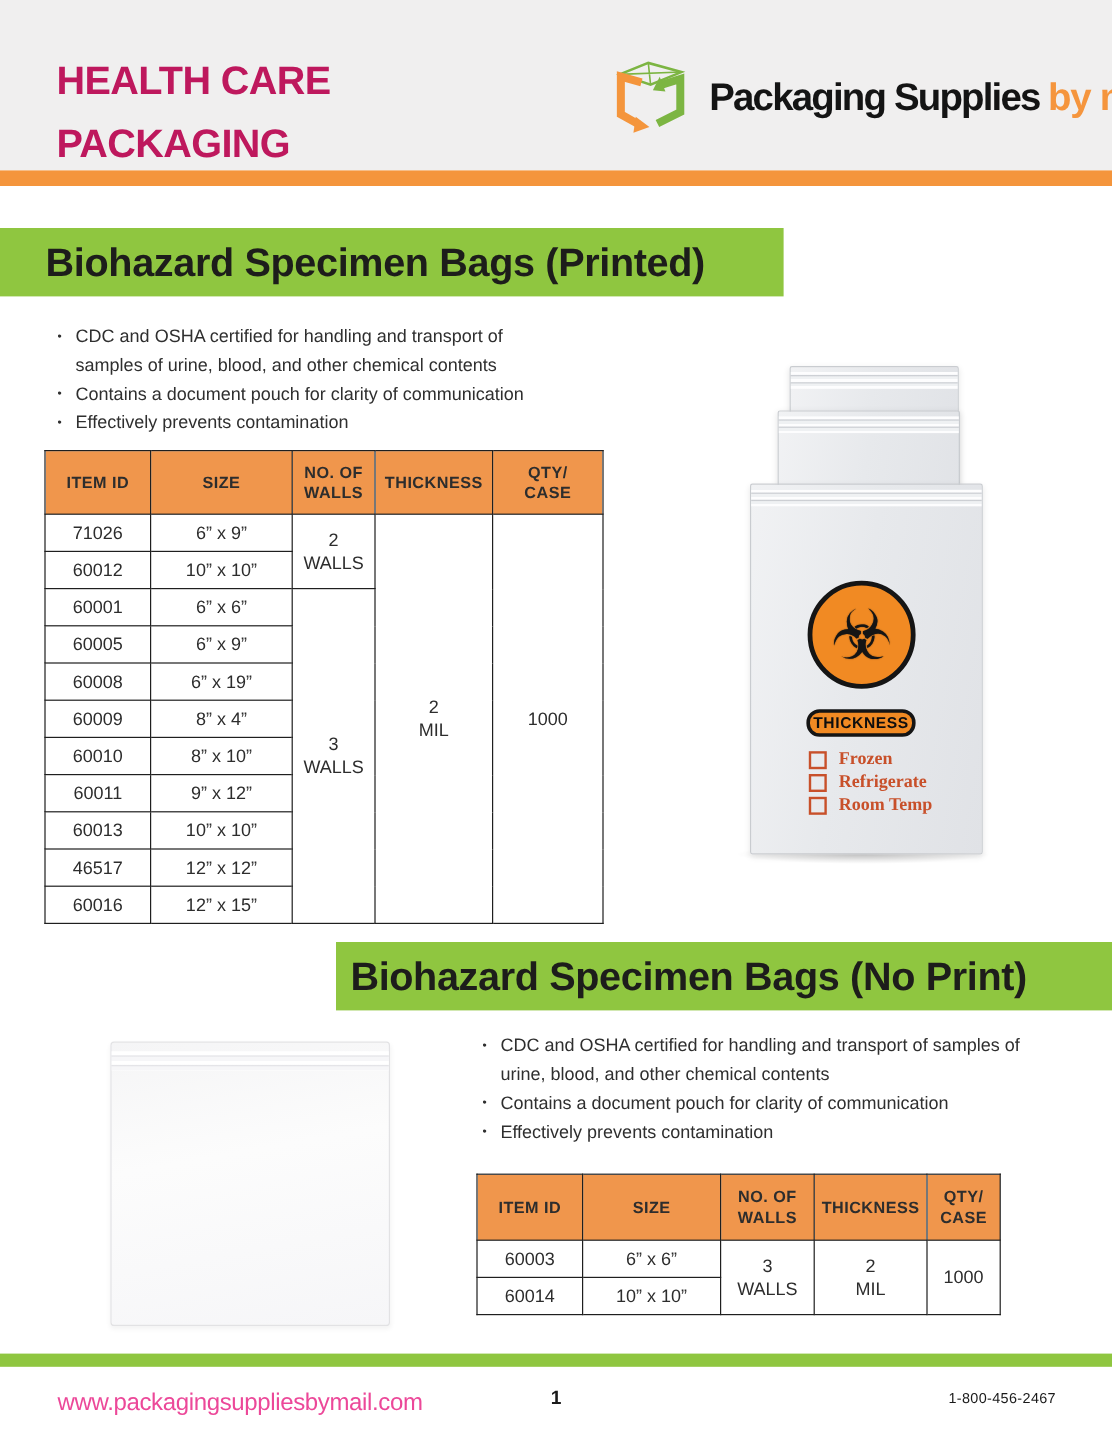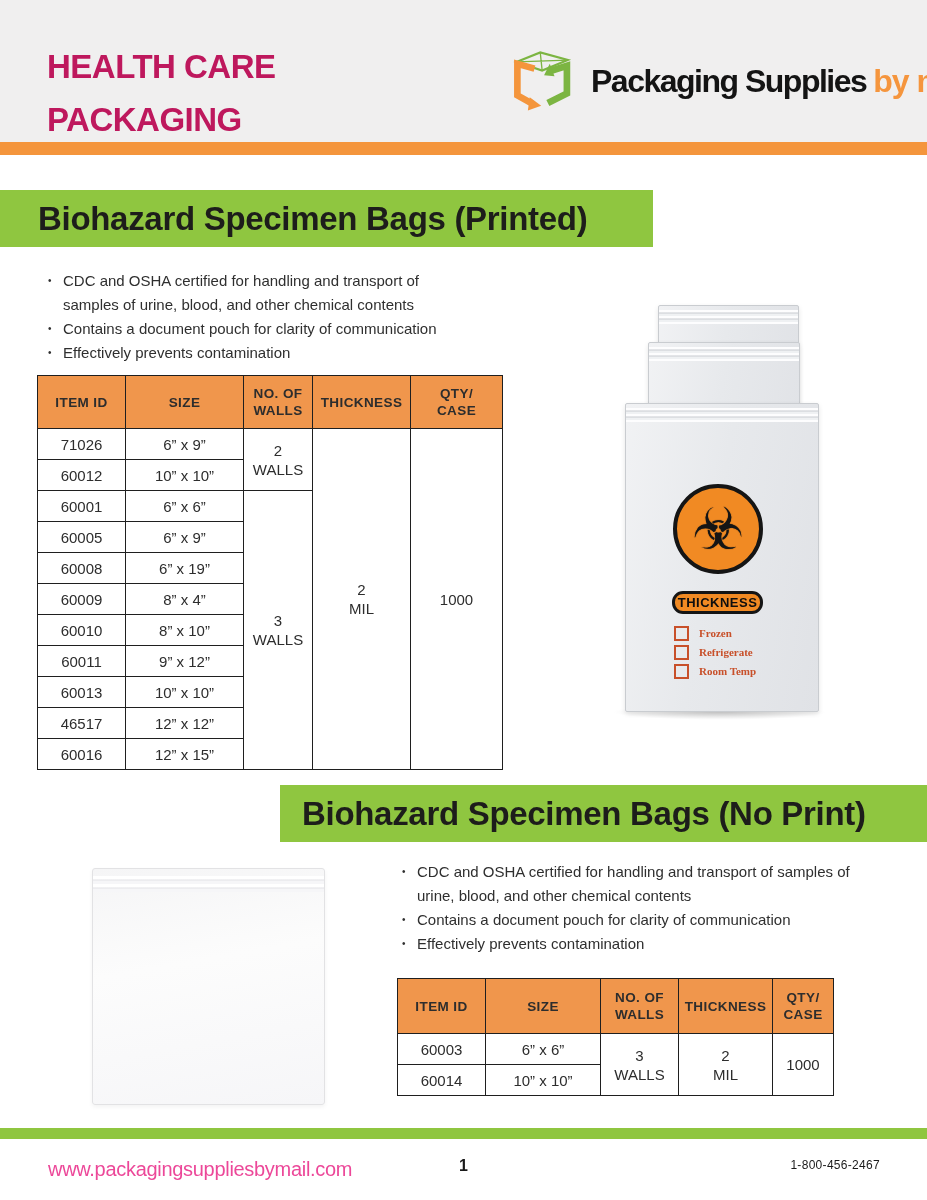--- a/index.html
+++ b/index.html
@@ -15,21 +15,21 @@
   .logo-text{margin-left:6px;font-size:32px;font-weight:bold;color:#141414;letter-spacing:-1.5px;white-space:nowrap;}
   .logo-bymail{color:#f5953d;font-weight:600;margin-left:7px;letter-spacing:-1px;}
   .top-orange-bar{position:absolute;top:142px;left:0;right:0;height:13px;background:#f4953c;}
 
   
   .banner{position:absolute;background:#8fc640;display:flex;align-items:center;}
   .banner-printed{top:190px;left:0;width:653px;height:57px;}
   .banner-noprint{top:785px;left:280px;right:0;height:57px;}
   .banner-title{font-size:33px;font-weight:bold;color:#1d1d1b;letter-spacing:-0.3px;}
   .banner-printed .banner-title{margin-left:38px;}
-  .banner-noprint .banner-title{margin-left:22px;}
+  .banner-noprint .banner-title{margin-left:12px;}
 
   
   .bullets{position:absolute;font-size:15px;line-height:24px;color:#2f2f2f;}
   .bullets-printed{left:46px;top:269px;width:393px;}
   .bullets-noprint{left:400px;top:860px;width:475px;}
   .bullet{position:relative;padding-left:17px;}
   .bullet::before{content:"•";position:absolute;left:2px;top:0;font-size:10px;line-height:24px;color:#2f2f2f;}
 
   
   table.ptable{position:absolute;border-collapse:collapse;table-layout:fixed;}
@@ -56,21 +56,21 @@
   .bh-circle{position:absolute;left:47px;top:80px;width:82px;height:82px;background:#f18a23;
         border:4px solid #151515;border-radius:50%;display:flex;align-items:center;justify-content:center;}
   .bh-symbol{font-family:"DejaVu Sans",sans-serif;font-size:58px;line-height:1;color:#151515;
         text-shadow:0 0 1px #151515;}
   .bh-label{position:absolute;left:46px;top:187px;width:85px;height:17px;background:#f18a23;
         border:3px solid #151515;border-radius:11px;display:flex;align-items:center;justify-content:center;
         font-size:13px;font-weight:bold;letter-spacing:0.5px;color:#0e0e0e;}
   .bh-checklist{position:absolute;left:48px;top:222px;}
   .bh-check-row{display:flex;align-items:center;margin-bottom:4px;}
   .bh-checkbox{width:11px;height:11px;border:2px solid #c8502a;margin-right:10px;flex:none;}
-  .bh-check-label{font-family:"Liberation Serif",serif;font-weight:bold;font-size:11px;
+  .bh-check-label{font-family:"Liberation Serif",serif;font-weight:bold;font-size:15px;
         color:#c8502a;line-height:13px;}
 
   
   .bag-noprint{position:absolute;left:92px;top:868px;width:231px;height:235px;
         background:linear-gradient(170deg,#f5f5f6 0%,#fcfcfc 40%,#f6f6f8 100%);
         border:1px solid #e2e2e4;border-radius:3px;box-shadow:0 2px 4px rgba(0,0,0,0.05);}
   .bag-noprint-zip{position:absolute;top:7px;left:0;right:0;height:16px;
         background:repeating-linear-gradient(180deg,#ffffff 0px,#ffffff 3px,#e2e2e6 4px,#f6f6f8 5px,#f6f6f8 8px);}
 
   

